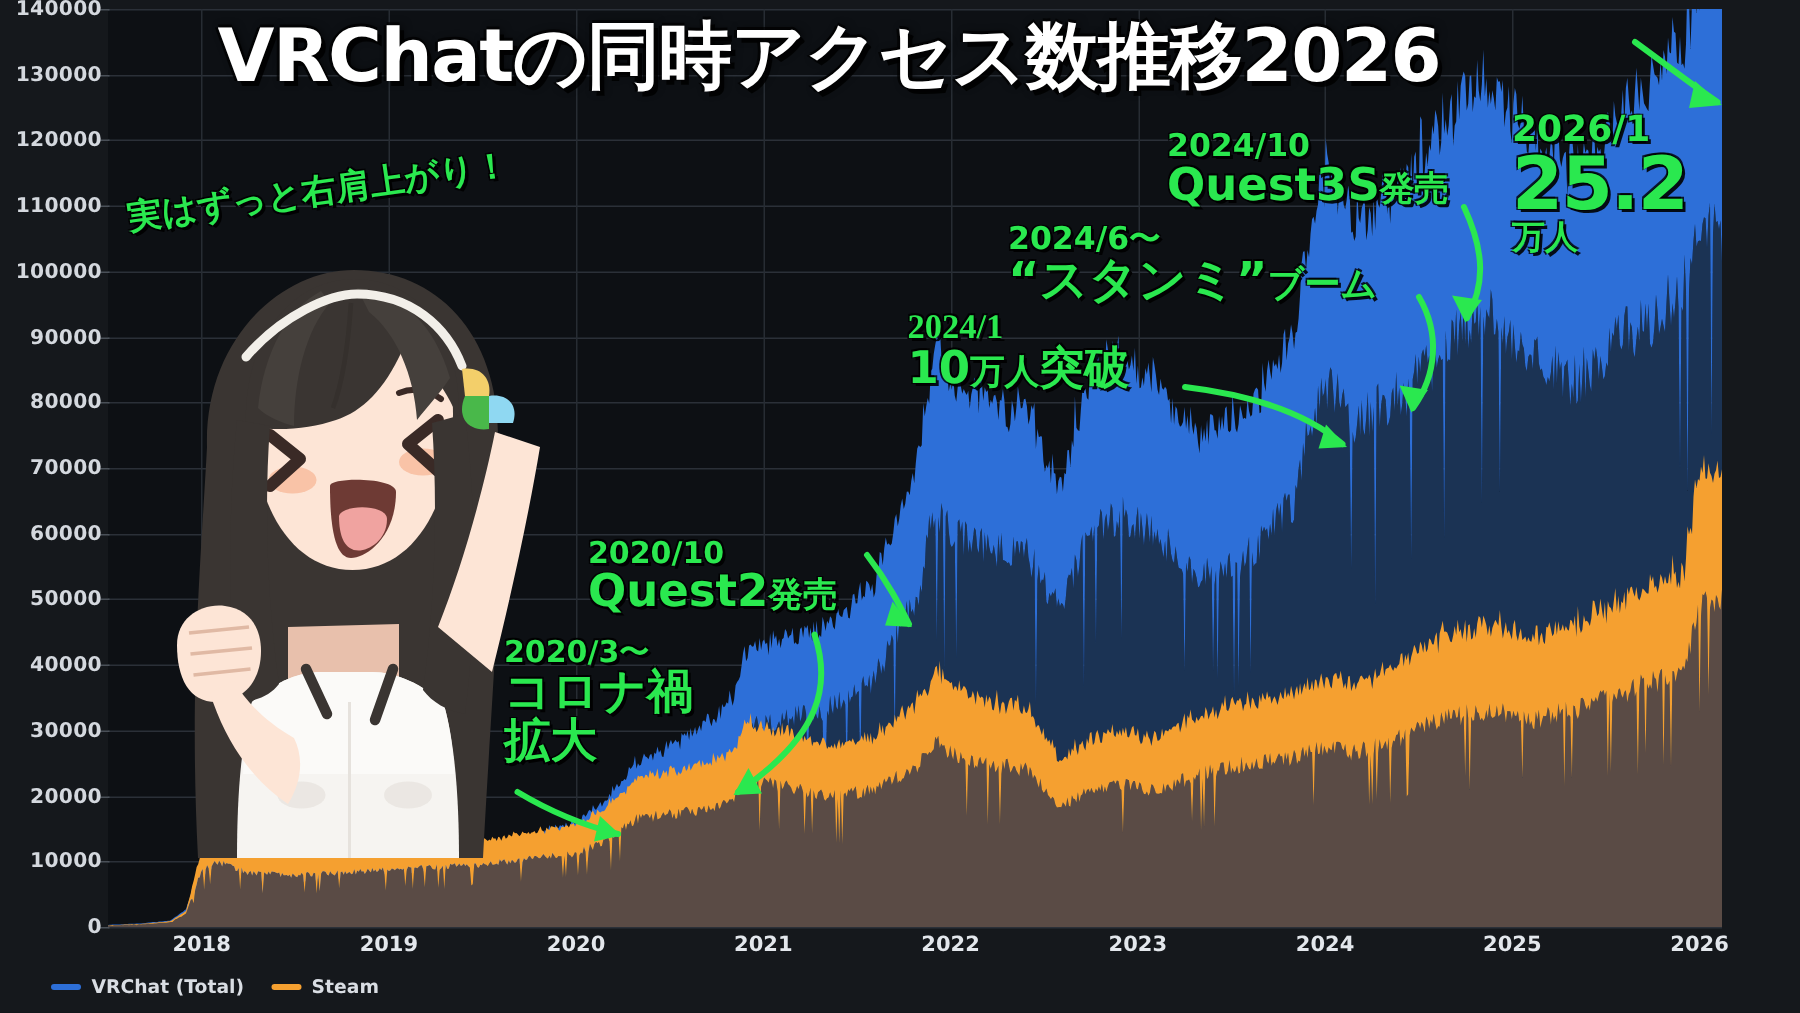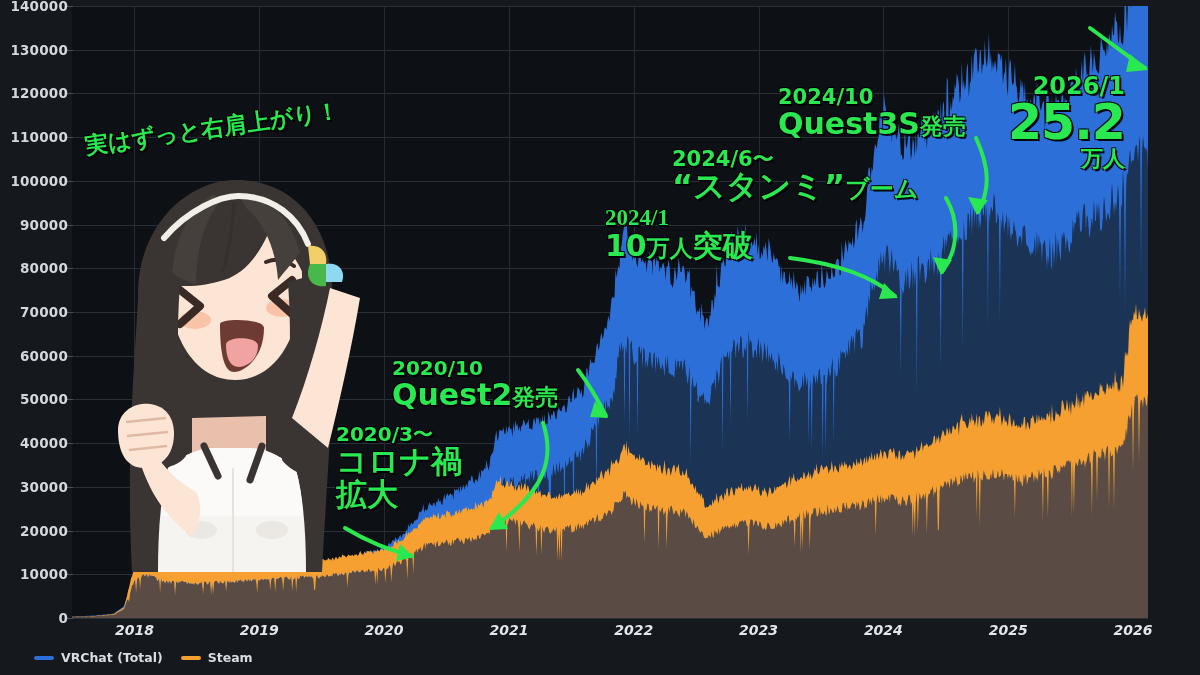--- a/index.html
+++ b/index.html
@@ -21,21 +21,21 @@
   .ylab {
     position:absolute; right:1132px; width:120px; text-align:right;
     color:#d4d8de; font-size:13.5px; font-weight:700; letter-spacing:.2px;
     transform:translateY(-50%); white-space:nowrap;
   }
   .ytick { position:absolute; left:66px; width:7px; height:1px; background:#4a5058; }
 
   
   .xlab {
     position:absolute; top:622px; color:#e3e7ec; font-size:14px; font-weight:700;
-    transform:translateX(-50%); white-space:nowrap;font-style:italic;
+    transform:translateX(-50%); white-space:nowrap;
   }
 
   
   #legend { position:absolute; left:34px; top:650px; display:flex; gap:18px; align-items:center; }
   .leg-item { display:flex; align-items:center; gap:7px; }
   .leg-swatch { width:20px; height:4px; border-radius:2px; display:block; }
   .leg-text { color:#d9dde3; font-size:12.5px; font-weight:600; }
 
   
   #series-svg { position:absolute; left:72px; top:6px; width:1076px; height:612px; }
@@ -76,21 +76,21 @@
   #anno-10man .mid { font-size:23px; }
 
   #anno-stanmi { left:672px; top:148px; font-size:32px; }
   #anno-stanmi .sm { font-size:21px; }
   #anno-stanmi .sm2 { font-size:24px; }
 
   #anno-quest3s { left:778px; top:86px; font-size:30px; }
   #anno-quest3s .sm { font-size:21px; }
   #anno-quest3s .sm2 { font-size:23px; }
 
-  #anno-peak { left:1008px; top:74px; font-size:24px; text-align:right; }
+  #anno-peak { left:1008px; top:74px; font-size:24px; text-align:left; }
   #anno-peak .big { font-size:49px; display:block; line-height:.98; letter-spacing:-1px; }
   #anno-peak .unit { font-size:22px; display:block; line-height:1.1; }
 
   #arrows { position:absolute; left:0; top:0; width:1200px; height:675px; pointer-events:none; }
 
   
   #char { position:absolute; left:96px; top:168px; width:264px; height:404px; }
 </style>
 </head>
 <body>
@@ -229,20 +229,21 @@
       <path d="M30 254 L70 250" stroke="#e0b9a4" stroke-width="2.5" fill="none"></path>
       <path d="M31 268 L72 264" stroke="#e0b9a4" stroke-width="2.5" fill="none"></path>
       <path d="M33 282 L71 278" stroke="#e0b9a4" stroke-width="2.5" fill="none"></path>
 
       <path d="M44 294 C54 326 72 352 96 368 C106 352 106 336 100 324 C82 314 68 300 60 286 Z" fill="#fde5d6"></path>
 
       <path d="M138 34 C136 64 132 88 126 104" stroke="#2f2b28" stroke-width="3" fill="none" opacity=".5"></path>
     </g>
   </svg>
 
+  <div id="title">VRChatの同時アクセス数推移2026</div>
 
   <svg id="arrows" viewBox="0 0 1200 675">
     <g stroke="#2ae84f" stroke-width="4" fill="none" stroke-linecap="round" stroke-linejoin="round">
 
       <path d="M345 528 C370 543 392 551 412 556"></path>
       <path d="M400 544 L414 557 L396 561" fill="#2ae84f" stroke="none"></path>
 
       <path d="M543 423 C554 456 548 490 492 528"></path>
       <path d="M499 512 L489 530 L508 529" fill="#2ae84f" stroke="none"></path>
 

